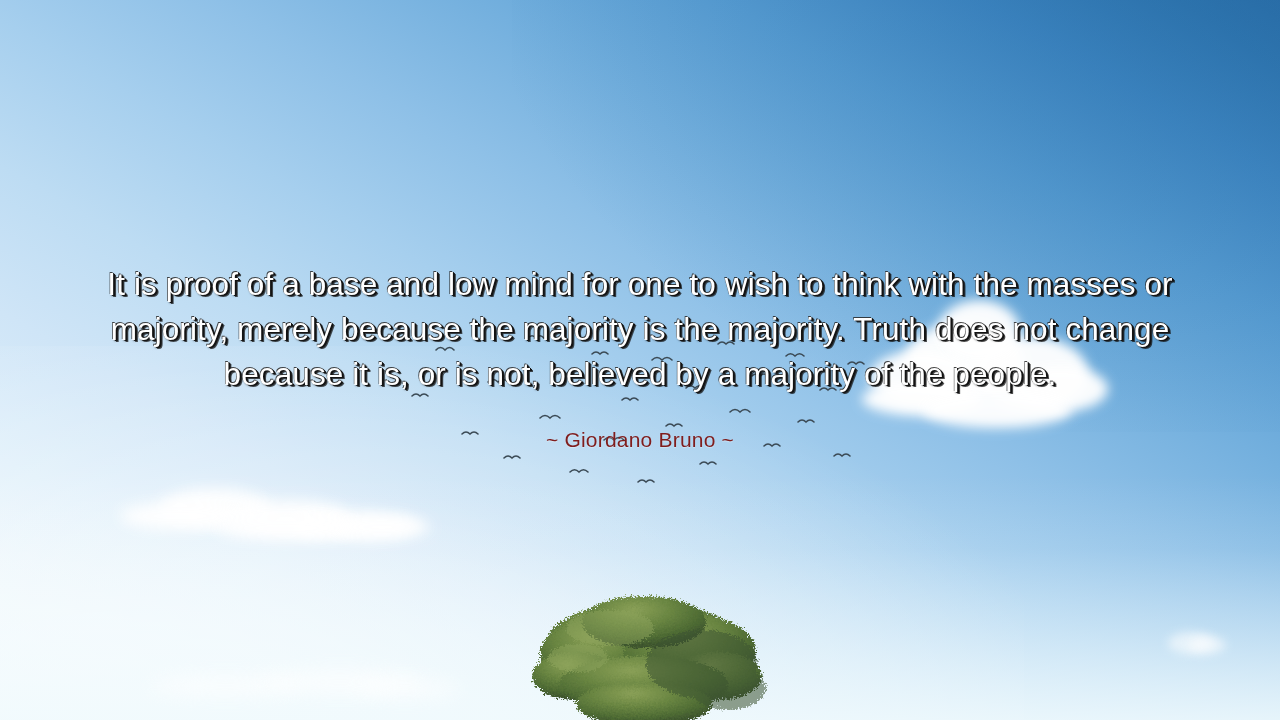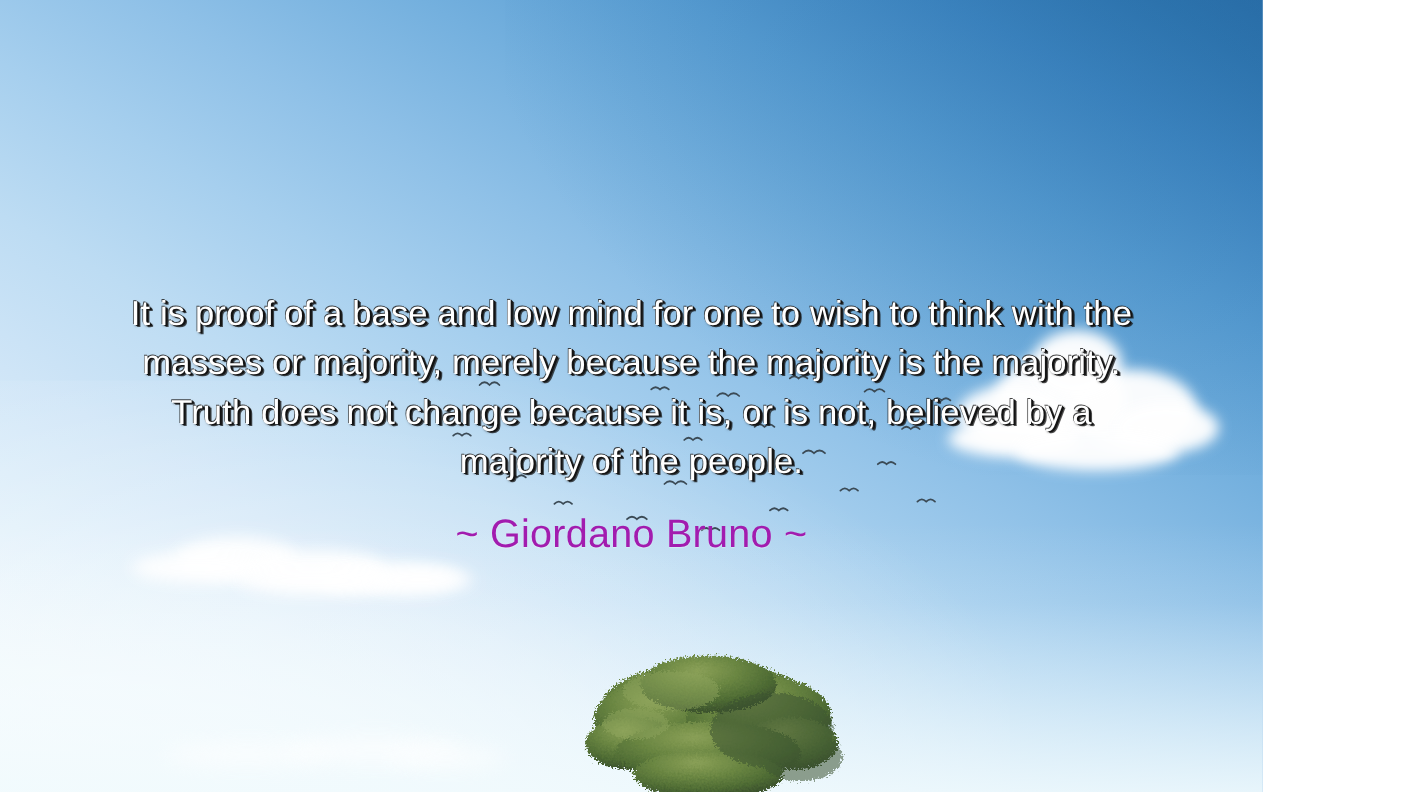--- a/index.html
+++ b/index.html
@@ -9,21 +9,21 @@
     width: 1280px;
     height: 720px;
     overflow: hidden;
   }
   body {
     font-family: "Liberation Sans", sans-serif;
   }
 
   #stage {
     position: relative;
-    width: 1148px;
+    width: 1280px;
     height: 720px;
     overflow: hidden;
     background: #bfd9ef;
   }
 
   
   .sky-base {
     position: absolute;
     inset: 0;
     background:
@@ -148,24 +148,24 @@
        1px 0px 0 #141414,
        2px 1px 0 #141414,
        3px 2px 0 rgba(20,20,20,0.75),
        1px 1px 2px rgba(0,0,0,0.55),
       -0.6px -0.6px 0 rgba(40,40,40,0.85);
     white-space: normal;
   }
   #quote-author {
     margin: 24px 0 0 0;
     font-family: "Liberation Sans", sans-serif;
-    font-size: 36px;
+    font-size: 21px;
     line-height: 38px;
     font-weight: 400;
-    color: #a21caf;
+    color: #7f1d1d;
     letter-spacing: 0.2px;
     text-shadow: 0 1px 1px rgba(255,255,255,0.35);
   }
 </style>
 </head>
 <body>
 
 <div id="stage">
 
   <div class="sky-base"></div>

